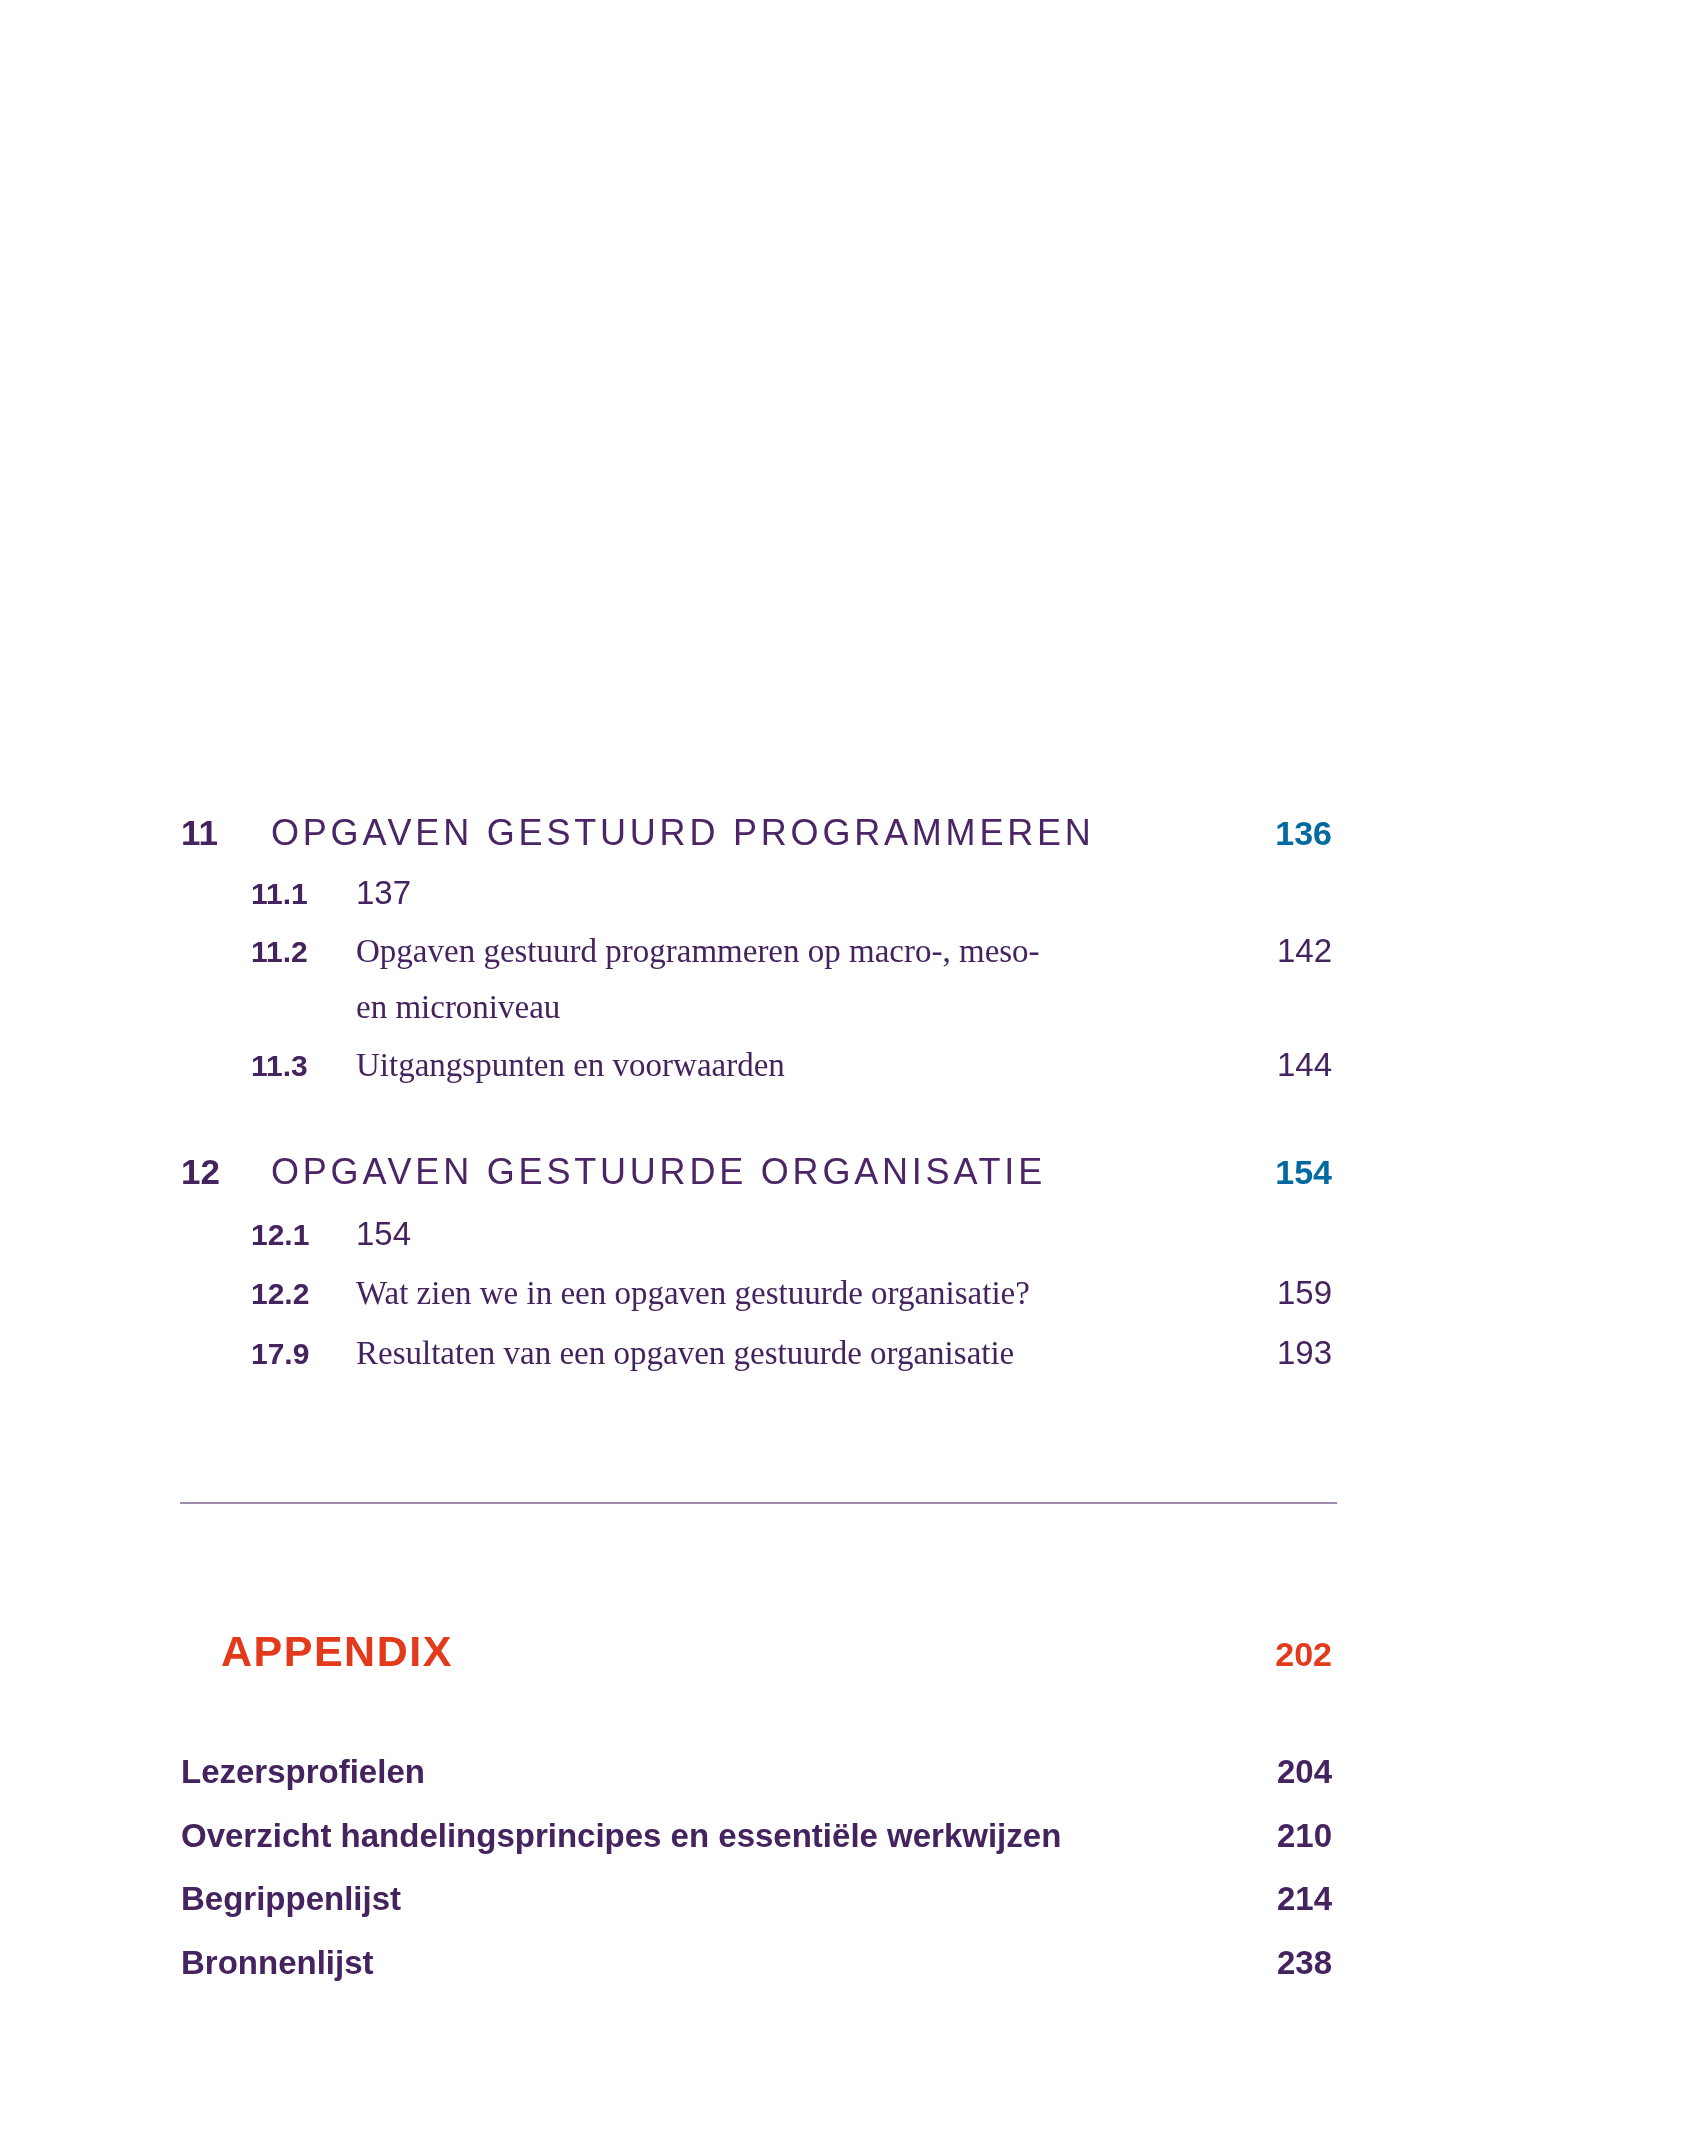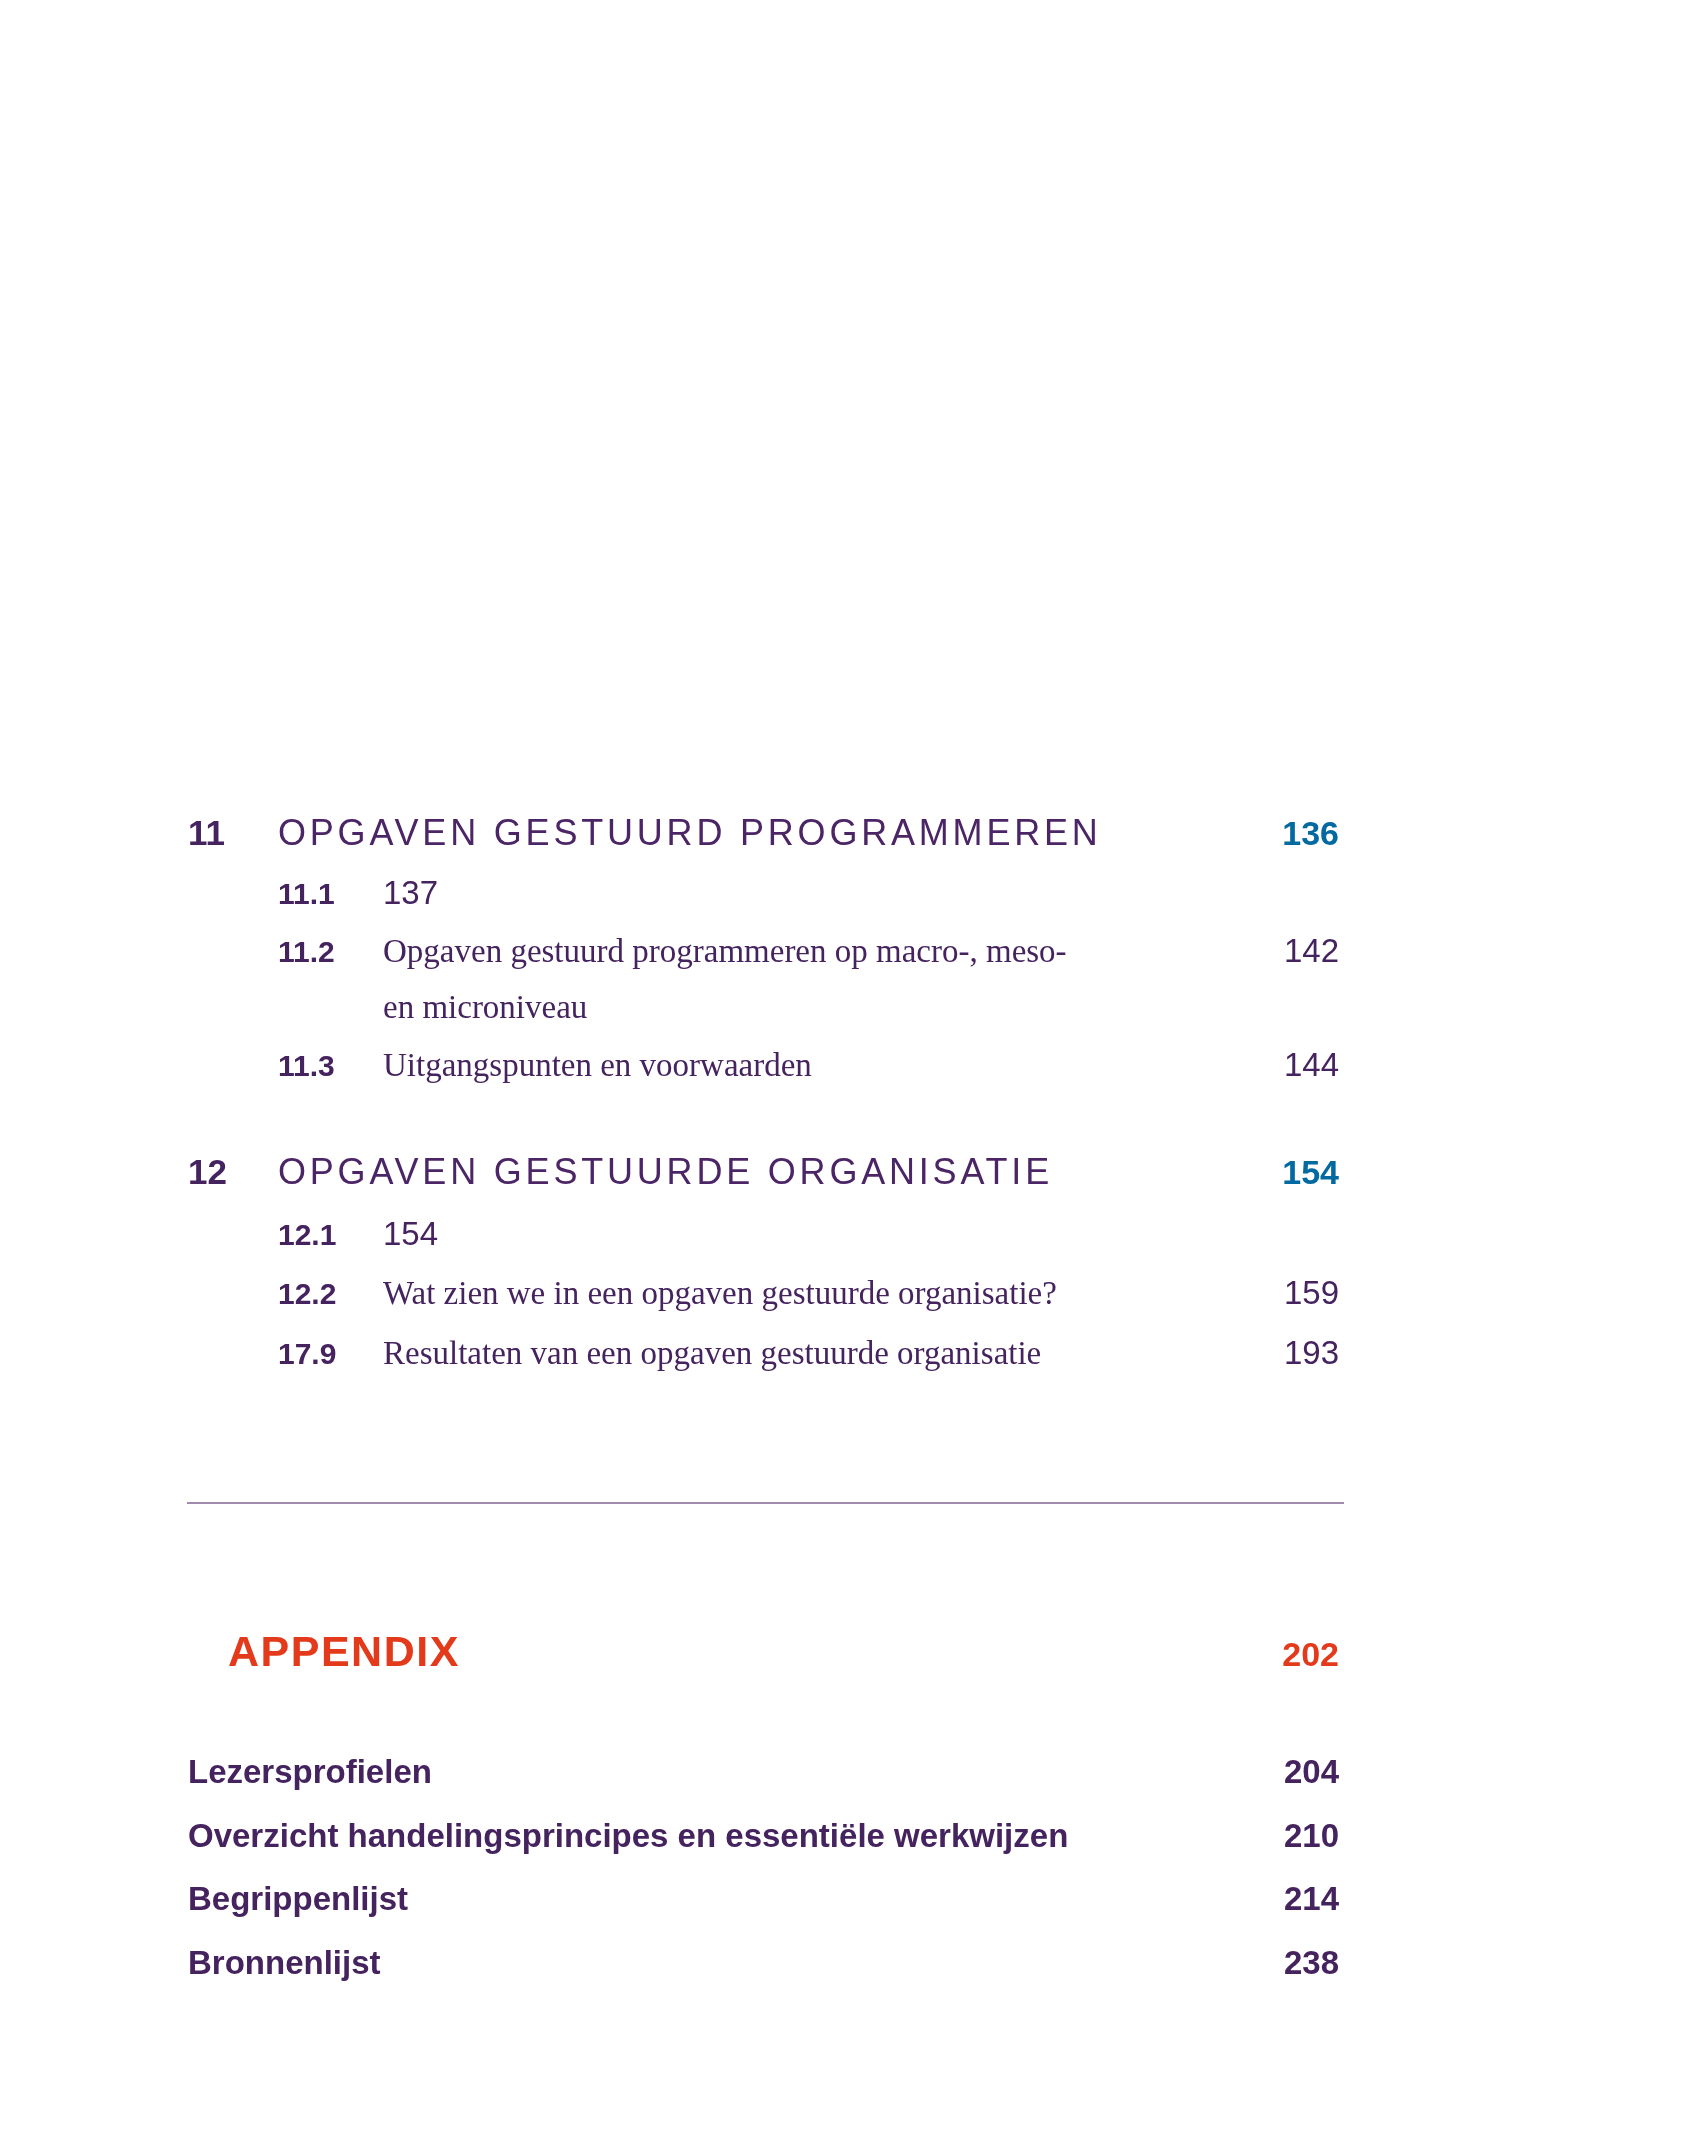--- a/index.html
+++ b/index.html
@@ -9,21 +9,21 @@
   }
   body {
     width: 1703px;
     height: 2151px;
     position: relative;
     overflow: hidden;
     font-family: "Liberation Sans", sans-serif;
   }
   .toc {
     position: absolute;
-    left: 188px;
+    left: 181px;
     top: 0;
     width: 1151px;
     height: 1631px;
   }
   .row {
     position: absolute;
     left: 0;
     width: 100%;
     display: flex;
     align-items: baseline;
@@ -50,21 +50,21 @@
     font-size: 34px;
     font-weight: 800;
     color: #0369a1;
     line-height: 1;
     text-align: center;
   }
   
   .sec-row { line-height: 56px; }
   .sec-num {
     flex: 0 0 105px;
-    margin-left: 90px;
+    margin-left: 70px;
     font-size: 30px;
     font-weight: 700;
     color: #45235F;
     line-height: 56px;
   }
   .sec-title {
     flex: 1 1 auto;
     font-family: "Liberation Serif", serif;
     font-size: 33px;
     font-weight: 400;

